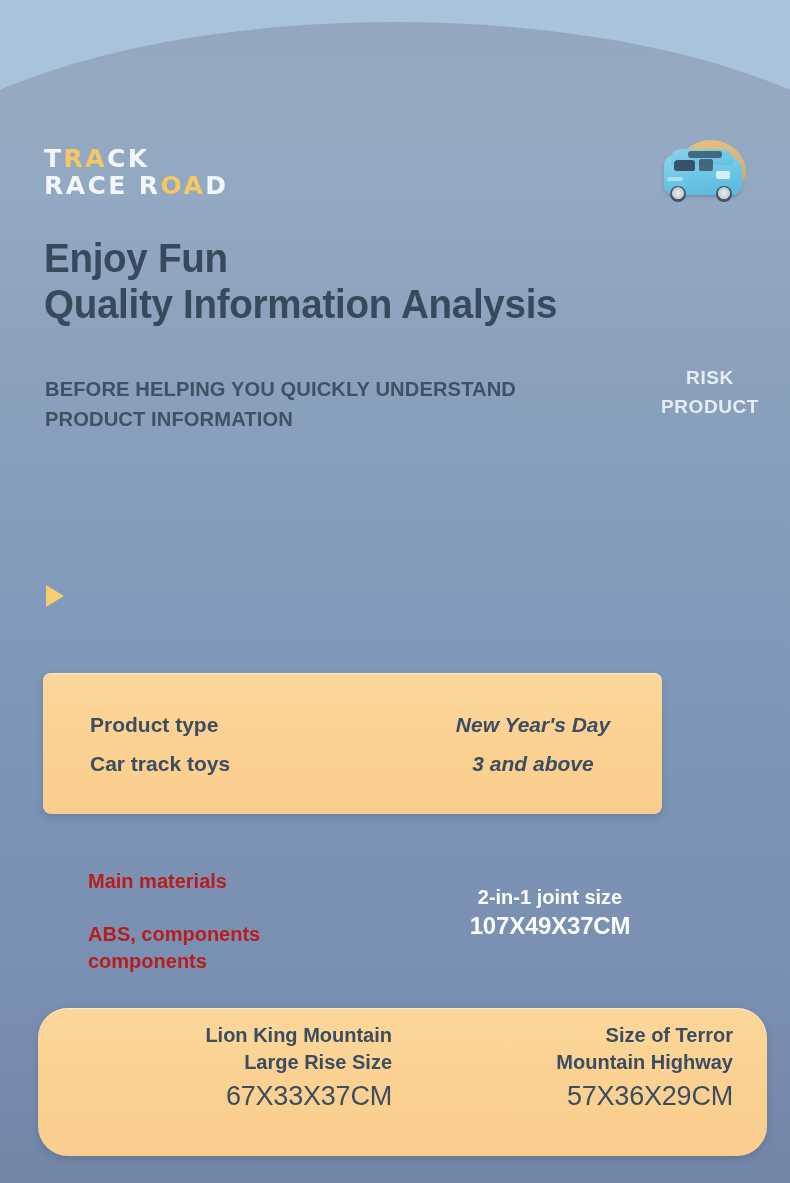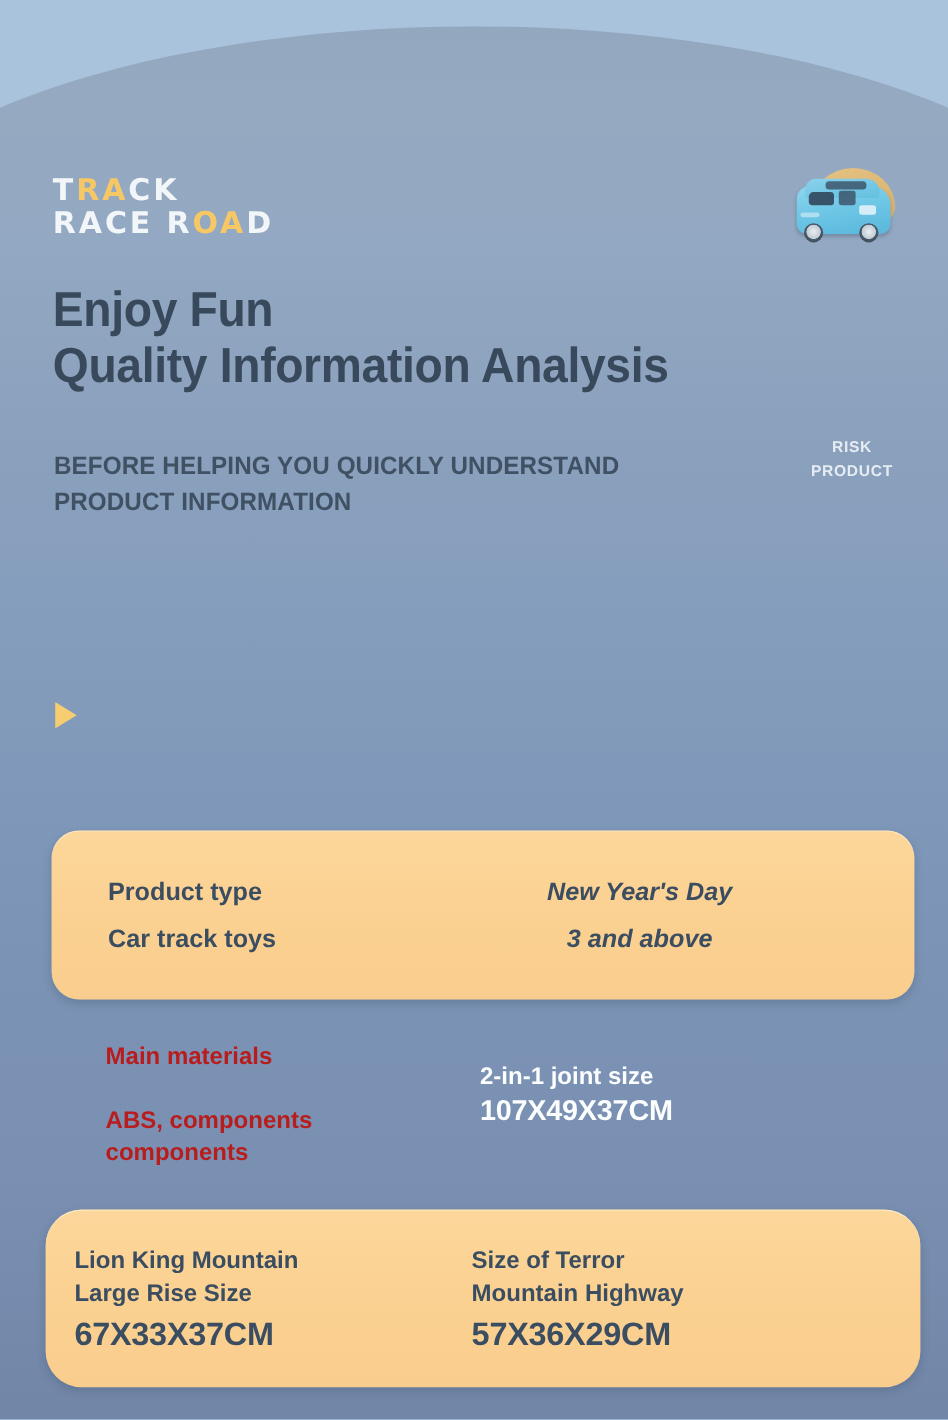--- a/index.html
+++ b/index.html
@@ -95,21 +95,21 @@
   .subtitle span { display: block; }
 
   
   .risk-journey {
     position: absolute;
     left: 640px;
     top: 363px;
     width: 140px;
     text-align: center;
     color: #e6ecf3;
-    font-size: 13px;
+    font-size: 19px;
     font-weight: 700;
     line-height: 1.55;
     letter-spacing: 0.6px;
   }
   .risk-journey span { display: block; }
 
   
   .car-wrap {
     position: absolute;
     left: 658px;
@@ -218,24 +218,24 @@
   .card {
     position: absolute;
     background: linear-gradient(to bottom, #fcd79b 0%, #fbd293 40%, #f9cd8d 100%);
     border-radius: 34px;
     box-shadow: 0 3px 7px rgba(45,62,84,.22),
                 inset 0 1px 0 rgba(255,255,255,.42);
   }
 
   .card-1 {
     left: 43px;
-    top: 692px;
-    width: 719px;
+    top: 673px;
+    width: 619px;
     height: 141px;
-    border-radius: 23px;
+    border-radius: 8px;
   }
 
   .card-3 {
     left: 38px;
     top: 1008px;
     width: 729px;
     height: 148px;
     border-radius: 30px;
   }
 
@@ -277,56 +277,56 @@
     width: 300px;
   }
   .mid-left .label { display: block; margin-bottom: 26px; }
   .mid-left .value { display: block; }
 
   .mid-right {
     position: absolute;
     left: 400px;
     top: 884px;
     width: 300px;
-    text-align: left;
+    text-align: center;
     color: #fbfdfe;
   }
   .mid-right .label {
     display: block;
     font-size: 20px;
     font-weight: 700;
     line-height: 1.3;
   }
   .mid-right .value {
     display: block;
     font-size: 24px;
     font-weight: 700;
     line-height: 1.35;
     letter-spacing: -0.2px;
   }
 
   
   .c3-col {
     position: absolute;
-    top: 30px;
-    text-align: left;
+    top: 14px;
+    text-align: right;
     color: #3b4d60;
   }
   .c3-col.a { left: 24px;  width: 330px; }
   .c3-col.b { left: 355px; width: 340px; }
   .c3-col .t {
     display: block;
     font-size: 20px;
     font-weight: 700;
     line-height: 1.35;
   }
   .c3-col .d {
     display: block;
     font-size: 27px;
-    font-weight: 700;
+    font-weight: 400;
     line-height: 1.4;
     letter-spacing: -0.2px;
     margin-top: 2px;
   }
 </style>
 </head>
 <body>
 
 <div class="page">
 

